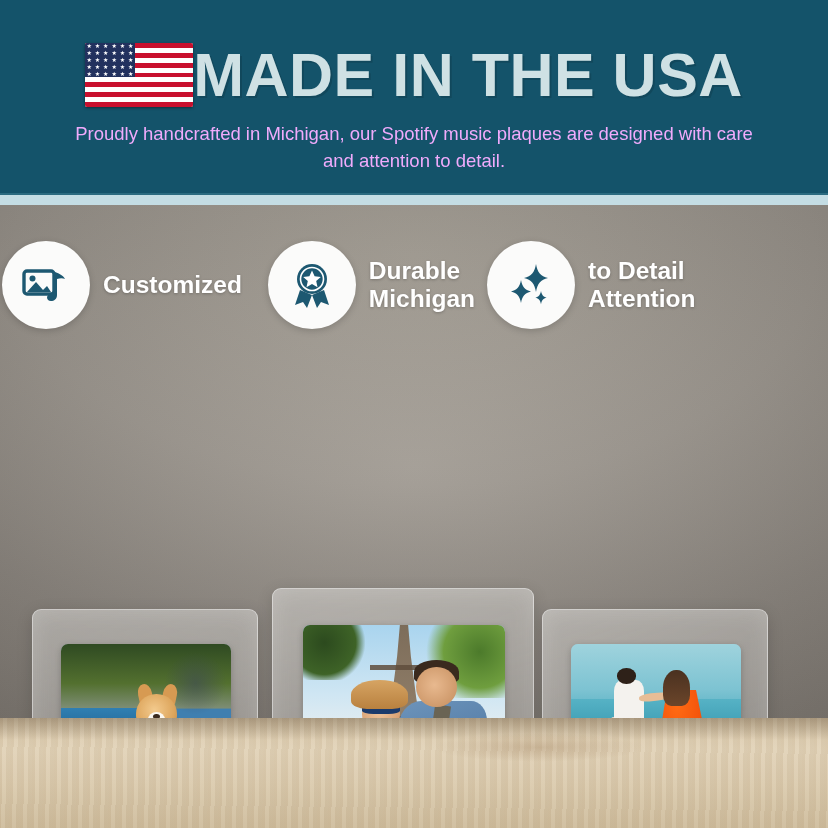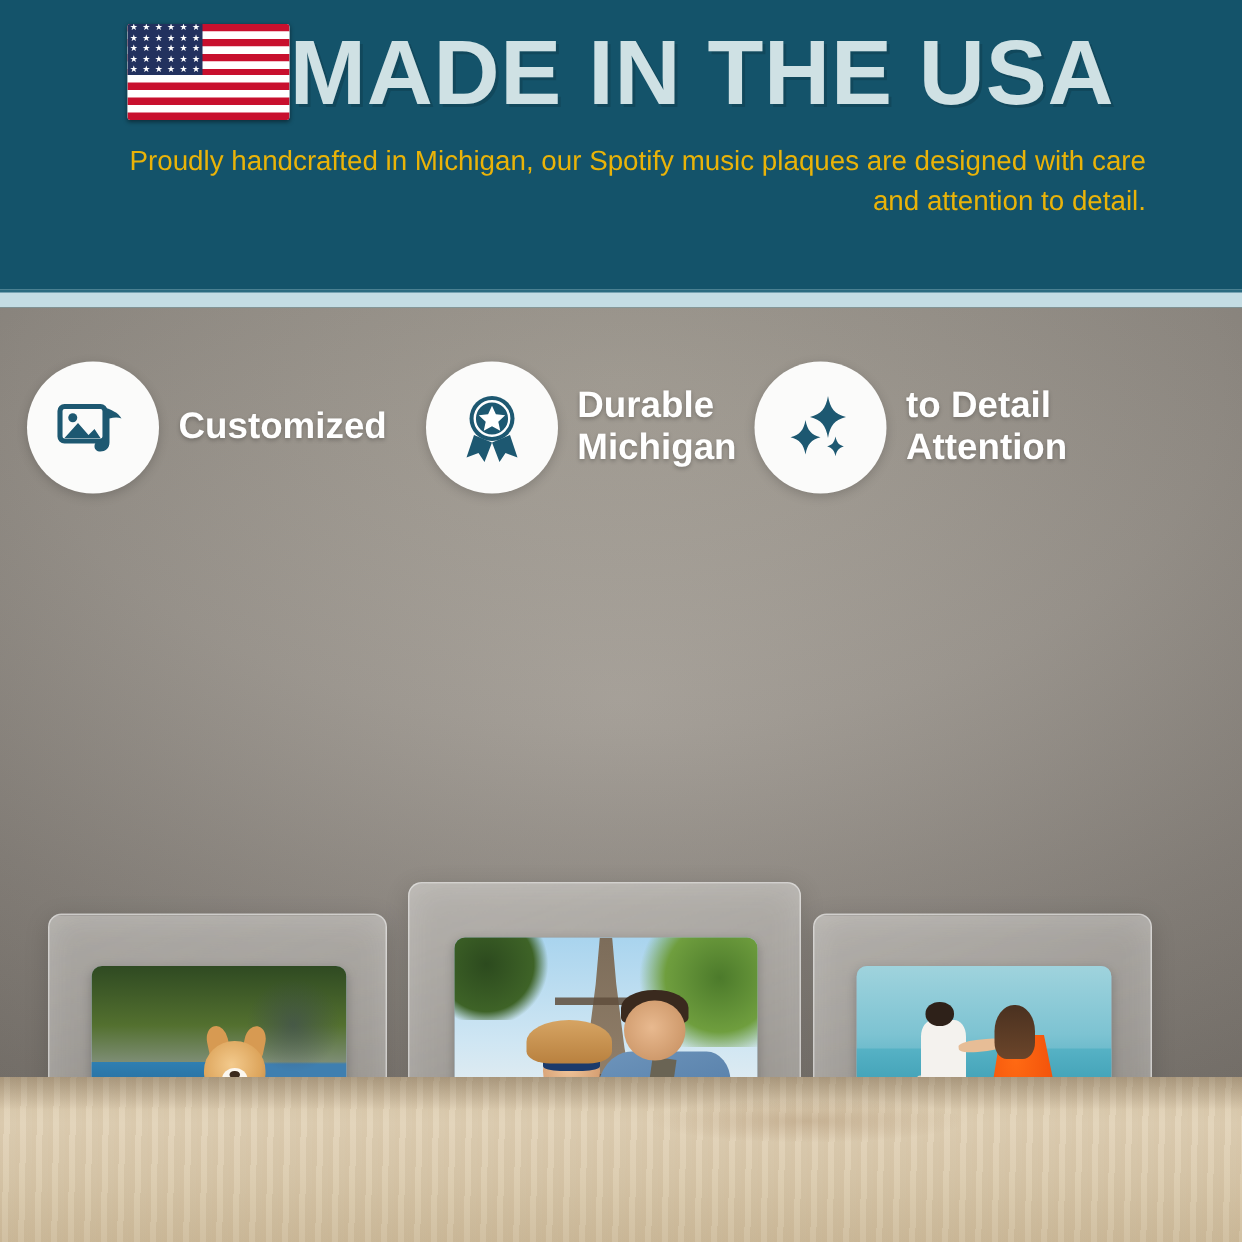--- a/index.html
+++ b/index.html
@@ -10,21 +10,21 @@
   }
   #page { position: relative; width: 828px; height: 828px; overflow: hidden; }
 
   
   .header {
     position: absolute; left: 0; top: 0; width: 828px; height: 193px;
     background: #14536a;
   }
   .header-top {
     display: flex; align-items: center; justify-content: center;
-    padding-top: 16px;
+    padding-top: 43px;
   }
   .flag {
     position: relative; width: 108px; height: 64px;
     border-radius: 2px; overflow: hidden;
     box-shadow: 0 1px 3px rgba(0,0,0,.45);
     background: #ffffff; flex: none;
   }
   .flag .stripes { position: absolute; inset: 0; display: flex; flex-direction: column; }
   .flag .stripes i { flex: 1; display: block; background: #ffffff; }
   .flag .stripes i:nth-child(odd) { background: #c8102e; }
@@ -39,22 +39,22 @@
   .flag .canton span {
     color: #fff; font-size: 6px; line-height: 1;
   }
   .headline {
     font-size: 61px; font-weight: 800; letter-spacing: 0.5px;
     color: #cfe1e4; line-height: 1;
     text-shadow: 2px 2px 0 rgba(0,0,0,.13);
     white-space: nowrap;
   }
   .subhead {
-    margin: 14px auto 0; width: 700px; text-align: right;
-    color: #eab308; font-size: 18.5px; line-height: 1.45;
+    margin: 14px auto 0; width: 700px; text-align: center;
+    color: #f0abfc; font-size: 18.5px; line-height: 1.45;
     font-weight: 400;
   }
   .band {
     position: absolute; left: 0; top: 193px; width: 828px; height: 12px;
     background: #c4dde4;
     border-top: 2px solid #2b6b80;
   }
 
   
   .scene {
@@ -65,21 +65,21 @@
   }
   .scene-vignette {
     position: absolute; inset: 0;
     background: radial-gradient(70% 60% at 50% 42%, rgba(255,255,255,.07) 0%, rgba(0,0,0,.13) 100%);
     pointer-events: none;
   }
 
   
   .features {
     position: absolute; left: 0; top: 36px; width: 828px;
-    display: flex; align-items: center; padding-left: 18px;
+    display: flex; align-items: center; padding-left: 2px;
   }
   .feature { display: flex; align-items: center; gap: 13px; }
   .f1 { margin-right: 26px; }
   .f2 { margin-right: 12px; }
   .fcircle {
     width: 88px; height: 88px; border-radius: 50%;
     background: #fbfbfa; flex: none;
     display: flex; align-items: center; justify-content: center;
     box-shadow: 0 2px 7px rgba(0,0,0,.18);
   }

